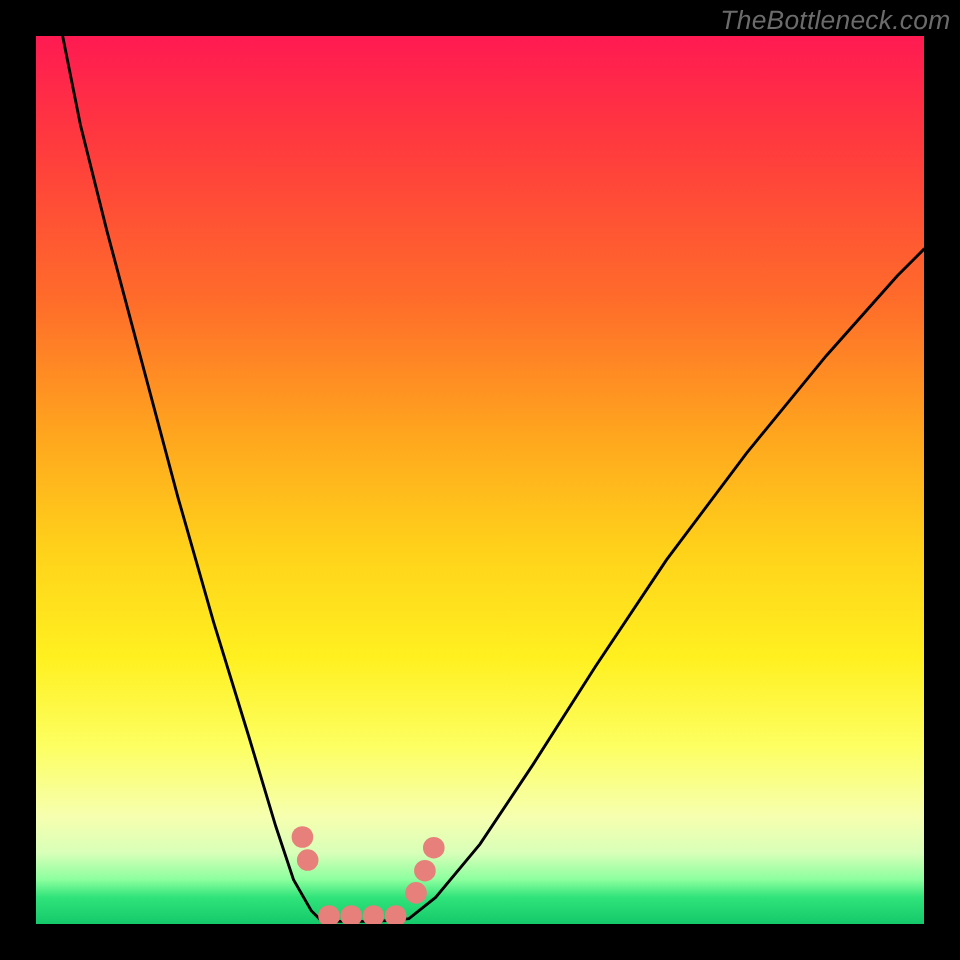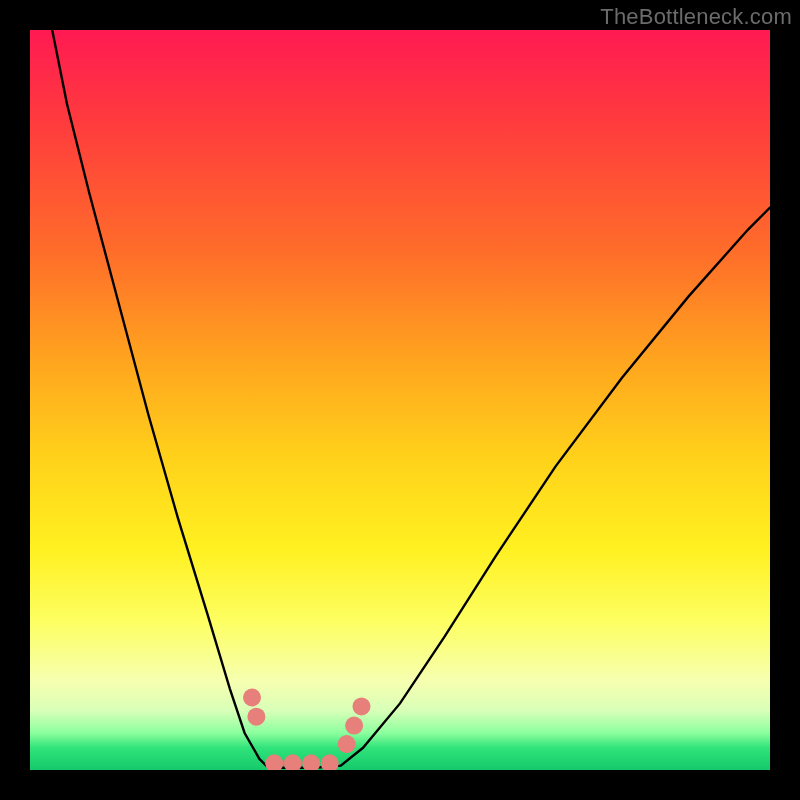--- a/index.html
+++ b/index.html
@@ -8,20 +8,21 @@
     width: 800px;
     height: 800px;
     background: #000;
     overflow: hidden;
     font-family: Arial, Helvetica, sans-serif;
   }
   .frame {
     position: absolute;
     inset: 0;
     background: #000;
+    font-style: italic;
   }
   .plot-area {
     position: absolute;
     left: 30px;
     top: 30px;
     width: 740px;
     height: 740px;
     overflow: hidden;
   }
   .gradient {

